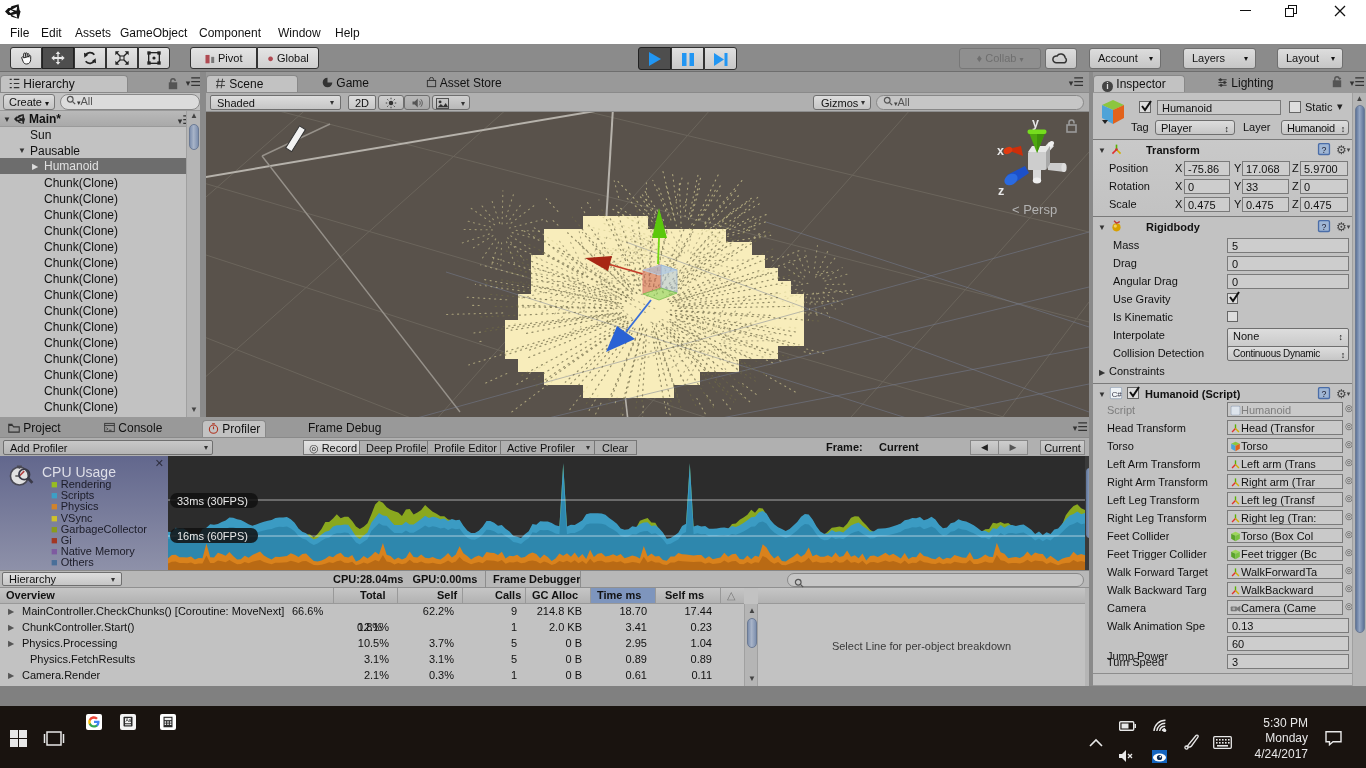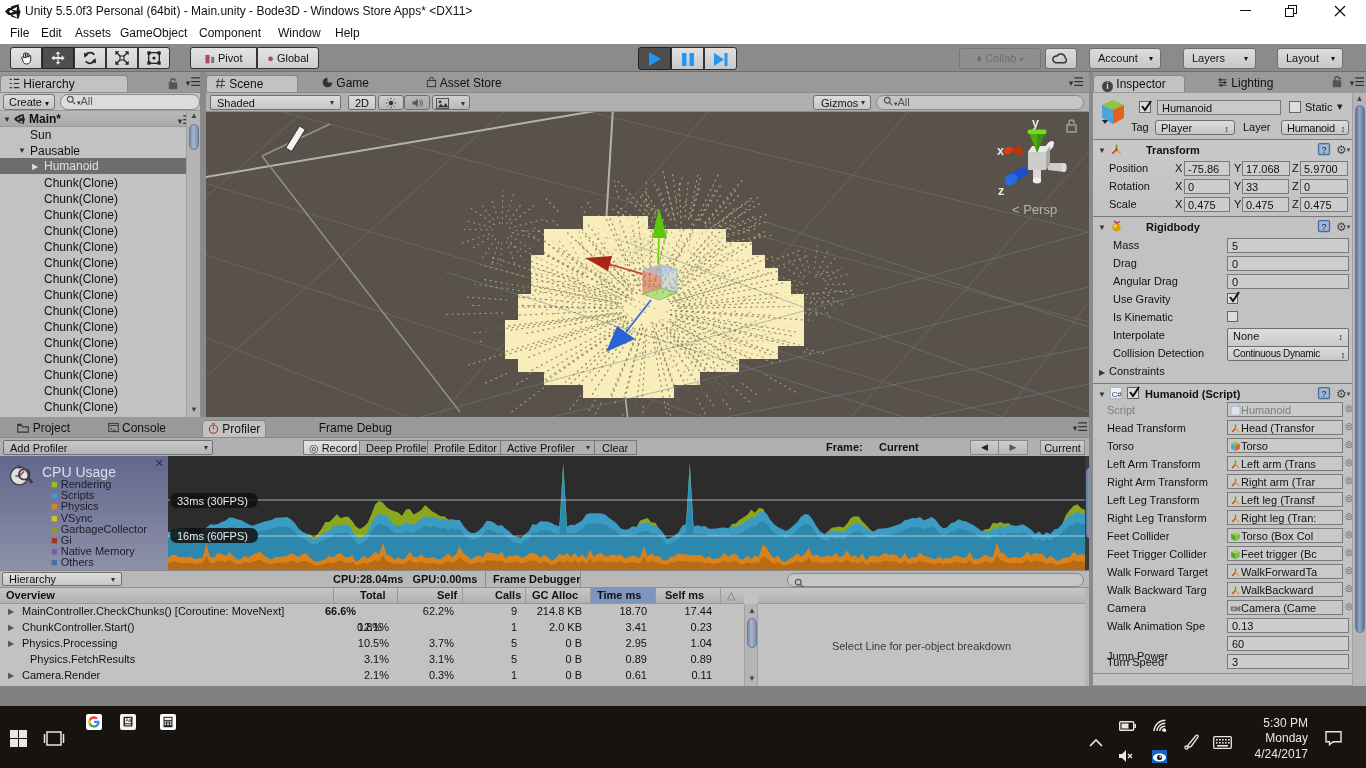--- a/index.html
+++ b/index.html
@@ -14,21 +14,20 @@
 .row-label { position:absolute; left:20px; font-size:11px; color:#111; }
 .carat { position:absolute; font-size:8px; color:#333; }
 .gear { color:#444; font-size:12px; }
 </style></head>
 <body>
 
 <div class="abs" style="left:0;top:0;width:1366px;height:23px;background:#ffffff;">
   <svg class="abs" style="left:5px;top:3px" width="17" height="17" viewBox="0 0 32 32">
       <path fill="#161616" d="M25.6 2.4 12.2 5.9 10.3 9.4 6.3 9.3 0 16l6.3 6.7 4-.1 2 3.5 13.3 3.5 3.7-13.6L27.3 13zM23 7.2l-1.3 7.3-8.6-2.4zm-12.6 6.2 6.5 2.6-6.5 2.6-3.1-2.6zm2.7 9.4 8.6-2.4L23 27.7z"></path>
     </svg>
-  <span class="abs" style="left:25px;top:4px;font-size:12px;color:#111;">Unity 5.5.0f3 Personal (64bit) - Main.unity - Bode3D - Windows Store Apps* &lt;DX11&gt;</span>
   <span class="abs" style="left:1240px;top:10px;width:11px;height:1px;background:#111;"></span>
   <span class="abs" style="left:1288px;top:5px;width:9px;height:9px;border:1px solid #111;background:#fff;"></span>
   <span class="abs" style="left:1285px;top:8px;width:9px;height:9px;border:1px solid #111;background:#fff;"></span>
   <svg class="abs" style="left:1334px;top:5px" width="12" height="12">
       <path d="M1,1 L11,11 M11,1 L1,11" stroke="#111" stroke-width="1.3"></path>
     </svg>
 </div>
 
 <div class="abs" style="left:0;top:23px;width:1366px;height:21px;background:#ffffff;font-size:12px;color:#111;">
   <span class="abs" style="left:10px;top:3px;">File</span>
@@ -659,21 +658,21 @@
 <text x="806" y="102" font-size="13" fill="#b2b2b2">&lt; Persp</text>
 <g stroke="#9a9a9a" stroke-width="1.6" fill="none">
           <rect x="861" y="13" width="9" height="7"></rect>
           <path d="M863,13 v-2.5 a2.5,2.5 0 0 1 5,0 v1"></path>
         </g>
 </svg>
   </div>
 </div>
 
 <div class="abs" style="left:0;top:417px;width:1097px;height:269px;background:#c2c2c2;">
-  <div class="abs tabbar" style="left:0;top:0;width:1097px;height:21px;text-align:right;">
+  <div class="abs tabbar" style="left:0;top:0;width:1097px;height:21px;">
     <div class="tab" style="left:0;width:78px;">
       <svg width="12" height="10" style="vertical-align:-1px" viewBox="0 0 16 13">
           <path fill="none" stroke="#333" stroke-width="1.4" d="M1 3h5l1.5 2H15v7H1z M1 3V1.5h5"></path>
         </svg>
       Project</div>
     <div class="tab" style="left:96px;width:78px;">
       <svg width="11" height="11" style="vertical-align:-1px" viewBox="0 0 16 16">
           <g fill="none" stroke="#333" stroke-width="1.3">
             <rect x="1" y="2" width="14" height="12"></rect>
             <path d="M1 5h14M3.5 8l2 2-2 2M7 12h4"></path>
@@ -777,21 +776,21 @@
       <span class="abs" style="left:397px;top:0;width:1px;height:16px;background:#999;"></span>
       <span class="abs" style="left:462px;top:0;width:1px;height:16px;background:#999;"></span>
       <span class="abs" style="left:525px;top:0;width:1px;height:16px;background:#999;"></span>
       <span class="abs" style="left:590px;top:0;width:1px;height:16px;background:#999;"></span>
       <span class="abs" style="left:655px;top:0;width:1px;height:16px;background:#999;"></span>
       <span class="abs" style="left:720px;top:0;width:1px;height:16px;background:#999;"></span>
     </div>
 <div class="abs" style="left:0;top:16px;width:744px;height:16px;">
         <span class="abs" style="left:8px;top:3px;font-size:8px;color:#555;">▶</span>
         <span class="abs" style="left:22px;top:1px;">MainController.CheckChunks() [Coroutine: MoveNext]</span>
-        <span class="abs" style="left:292px;top:1px;width:97px;text-align:center;font-weight:bold;">66.6%</span>
+        <span class="abs" style="left:292px;top:1px;width:97px;text-align:left;">66.6%</span>
         <span class="abs" style="left:357px;top:1px;width:97px;text-align:right;">62.2%</span>
         <span class="abs" style="left:420px;top:1px;width:97px;text-align:right;">9</span>
         <span class="abs" style="left:485px;top:1px;width:97px;text-align:right;">214.8 KB</span>
         <span class="abs" style="left:550px;top:1px;width:97px;text-align:right;">18.70</span>
         <span class="abs" style="left:615px;top:1px;width:97px;text-align:right;">17.44</span>
       </div>
 <div class="abs" style="left:0;top:32px;width:744px;height:16px;">
         <span class="abs" style="left:8px;top:3px;font-size:8px;color:#555;">▶</span>
         <span class="abs" style="left:22px;top:1px;">ChunkController.Start()</span>
         <span class="abs" style="left:292px;top:1px;width:97px;text-align:right;">12.1%</span>

